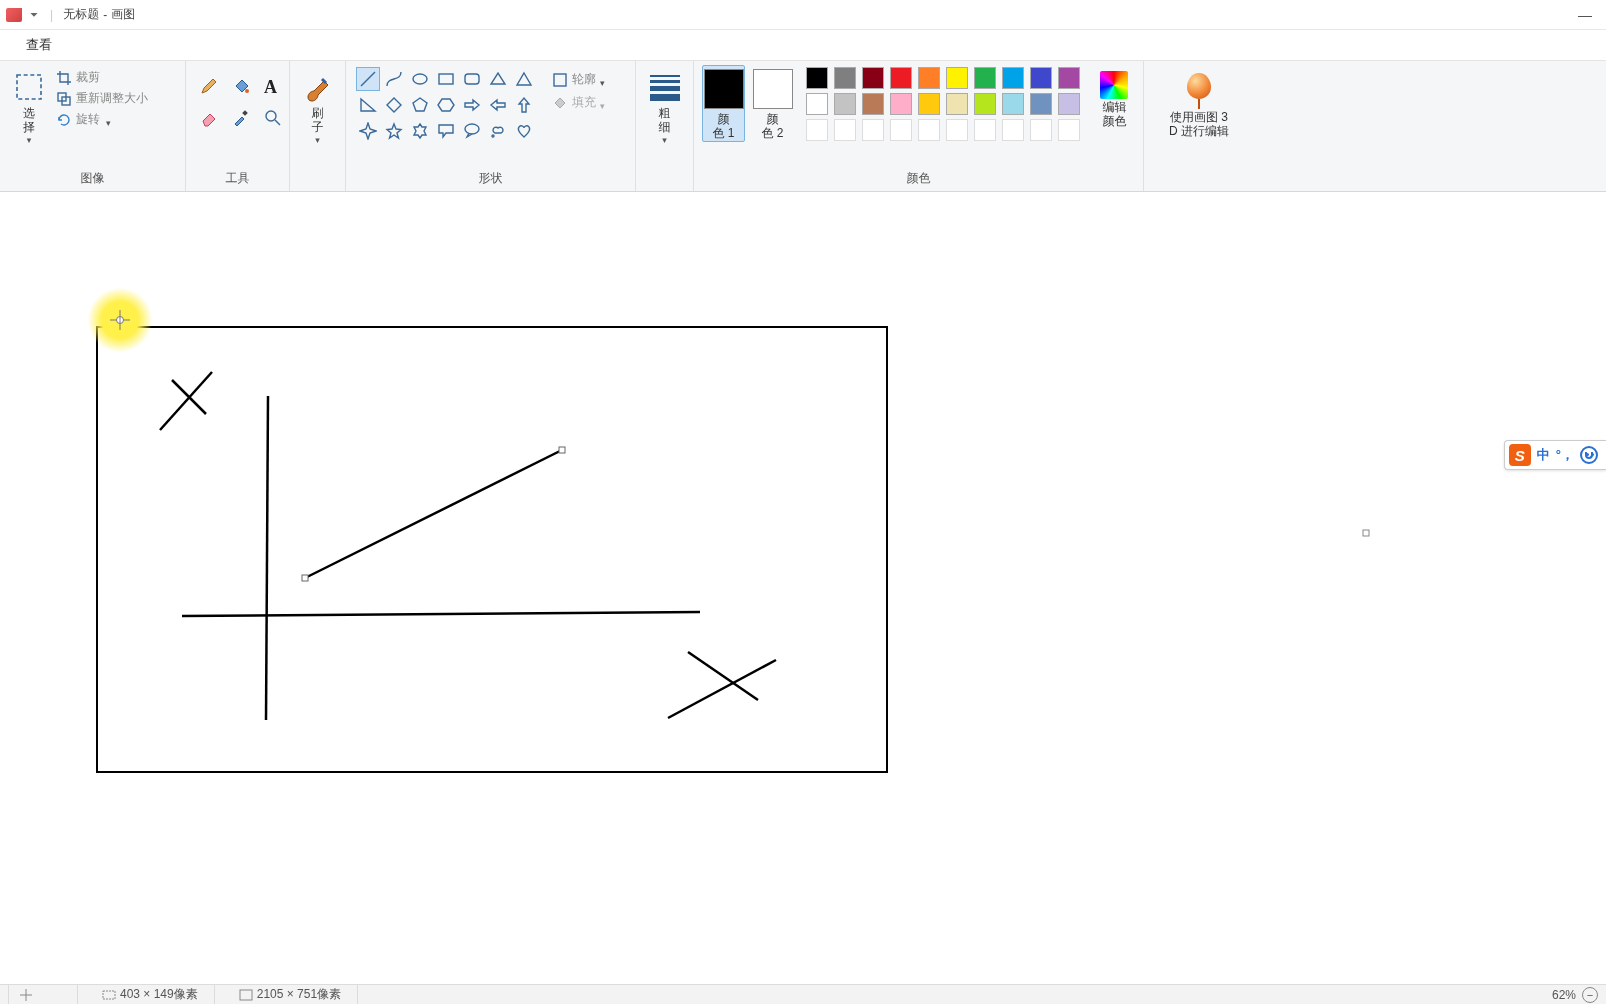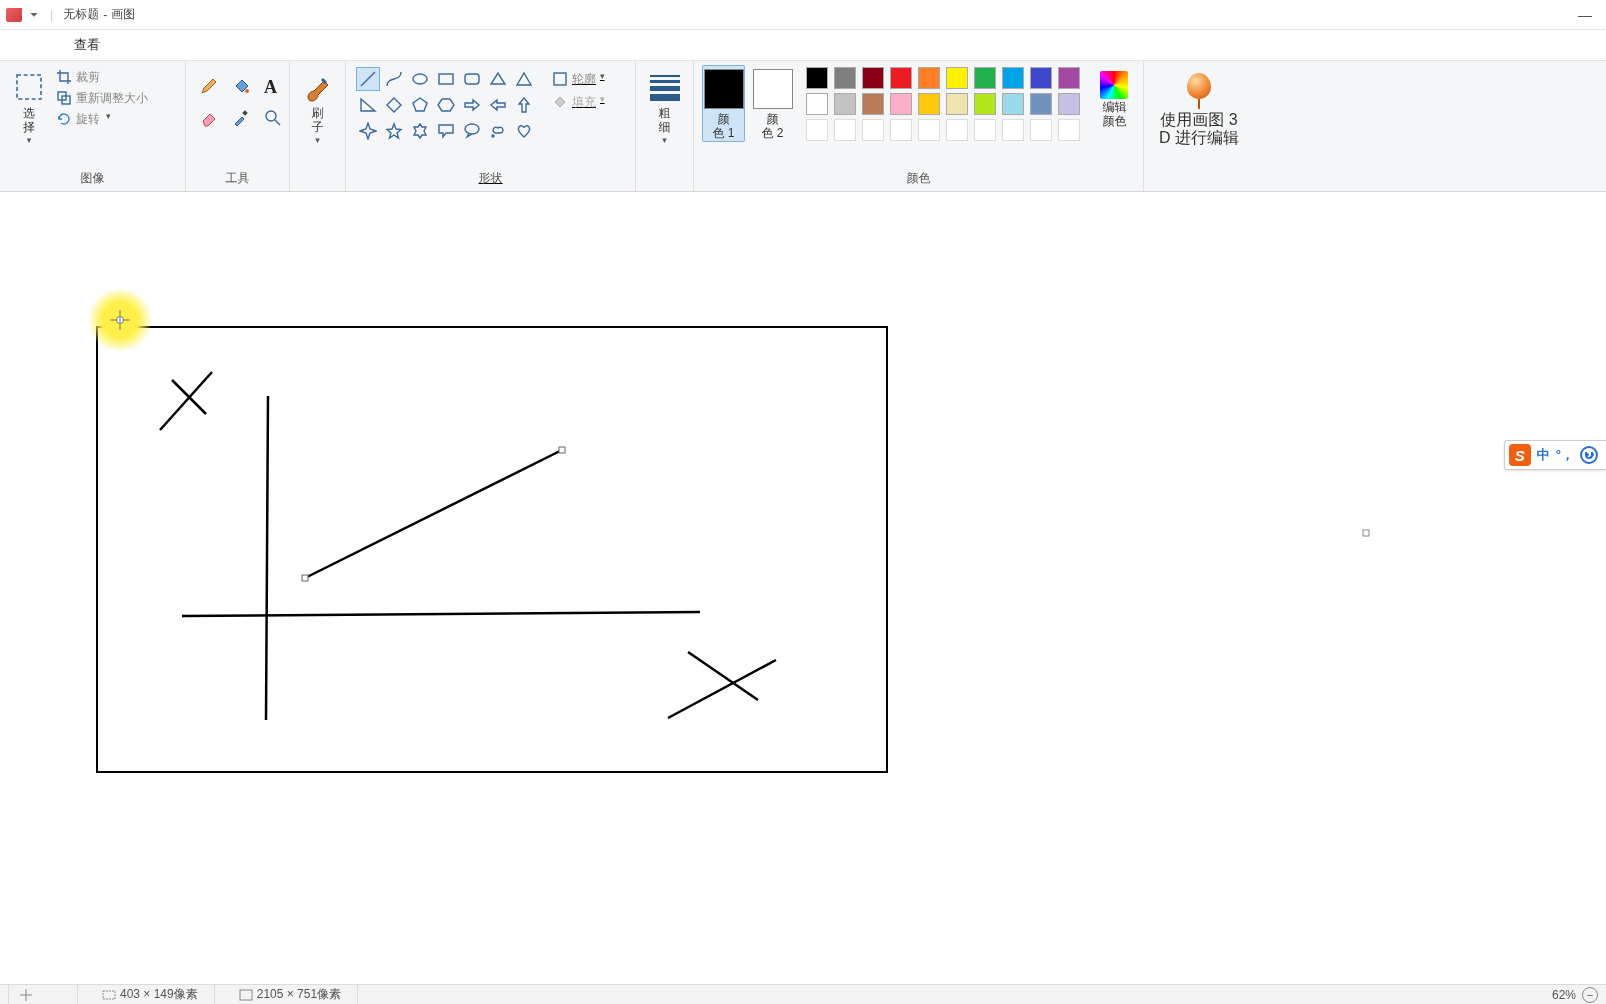--- a/index.html
+++ b/index.html
@@ -10,36 +10,36 @@
 .titlebar .qat { display: flex; align-items: center; gap: 4px; }
 .titlebar .app-icon { width: 16px; height: 14px; background: linear-gradient(135deg, #f06060, #d04040); border-radius: 2px 0 2px 2px; }
 .titlebar .qat-drop { color: #666; font-size: 10px; padding: 0 4px; }
 .titlebar .sep { color: #ccc; margin: 0 4px; }
 .titlebar .title-text { margin-left: 2px; }
 .titlebar .win-controls { margin-left: auto; display: flex; gap: 18px; padding-right: 8px; color: #555; font-size: 14px; }
 .titlebar .win-controls span { cursor: default; }
 
 
 .menurow { height: 30px; display: flex; align-items: center; padding: 0 18px; font-size: 13px; color: #333; }
-.menurow .tab { padding: 4px 8px; margin-left: 48px; }
+.menurow .tab { padding: 4px 8px; }
 
 
 .ribbon { height: 132px; background: #f5f6f7; border-top: 1px solid #e4e4e4; border-bottom: 1px solid #d8d8d8; display: flex; }
 .group { display: flex; flex-direction: column; border-right: 1px solid #e0e0e0; padding: 4px 8px 2px 8px; }
 .group-body { flex: 1; display: flex; align-items: flex-start; gap: 6px; }
 .group-label { text-align: center; font-size: 12px; color: #555; padding: 2px 0; }
 
 
 .big-btn { display: flex; flex-direction: column; align-items: center; justify-content: flex-start; width: 42px; height: 96px; padding-top: 6px; font-size: 12px; color: #333; text-align: center; line-height: 1.15; }
 .big-btn .big-icon { width: 32px; height: 32px; margin-bottom: 4px; display: flex; align-items: center; justify-content: center; }
 .big-btn .caret { font-size: 9px; color: #555; }
 
 
 .rows { display: flex; flex-direction: column; gap: 4px; }
-.rowline { display: flex; align-items: flex-start; gap: 4px; font-size: 12px; color: #888; white-space: nowrap; }
+.rowline { display: flex; align-items: flex-end; gap: 4px; font-size: 12px; color: #888; white-space: nowrap; }
 .rowline .small-icon { width: 16px; height: 16px; display: inline-flex; align-items: center; justify-content: center; }
 
 
 .tool-grid { display: grid; grid-template-columns: repeat(4, 22px); grid-template-rows: repeat(2, 26px); gap: 6px 10px; align-items: center; justify-items: center; padding: 8px 4px 0 4px; }
 .tool-grid svg, .tool-grid span { width: 18px; height: 18px; }
 
 
 .shape-gallery { display: grid; grid-template-columns: repeat(7, 24px); grid-auto-rows: 24px; gap: 2px; padding: 2px; }
 .shape-gallery .cell { border: 1px solid transparent; display: flex; align-items: center; justify-content: center; }
 .shape-gallery .cell.sel { background: #cfe4f7; border: 1px solid #7bb3e0; }
@@ -201,21 +201,21 @@
             </svg>
         </div>
         <span style="white-space:pre;">刷
 子</span>
         <span class="caret">▾</span>
       </div>
     </div>
     <div class="group-label"></div>
   </div>
 
-  <div class="group" style="width:290px;text-decoration:underline;">
+  <div class="group" style="width:290px;">
     <div class="group-body">
       <div class="shape-gallery">
         <div class="cell sel">
             <svg viewBox="0 0 18 18">
               <path class="stk" d="M2 16L16 2"></path>
             </svg>
           </div>
         <div class="cell">
             <svg viewBox="0 0 18 18">
               <path class="stk" d="M2 16C2 6 16 12 16 2"></path>
@@ -410,21 +410,21 @@
 颜色</span>
       </div>
     </div>
     <div class="group-label">颜色</div>
   </div>
 
   <div class="group" style="width:110px; border-right:none;">
     <div class="group-body" style="justify-content:center;">
       <div class="big-btn" style="width:96px;">
         <div class="balloon3d"></div>
-        <span style="white-space:pre; font-size:16px;">使用画图 3
+        <span style="white-space:pre; font-size:12px;">使用画图 3
 D 进行编辑</span>
       </div>
     </div>
     <div class="group-label"></div>
   </div>
 
 </div>
 
 <div class="workspace">
   <div class="canvas-wrap">

